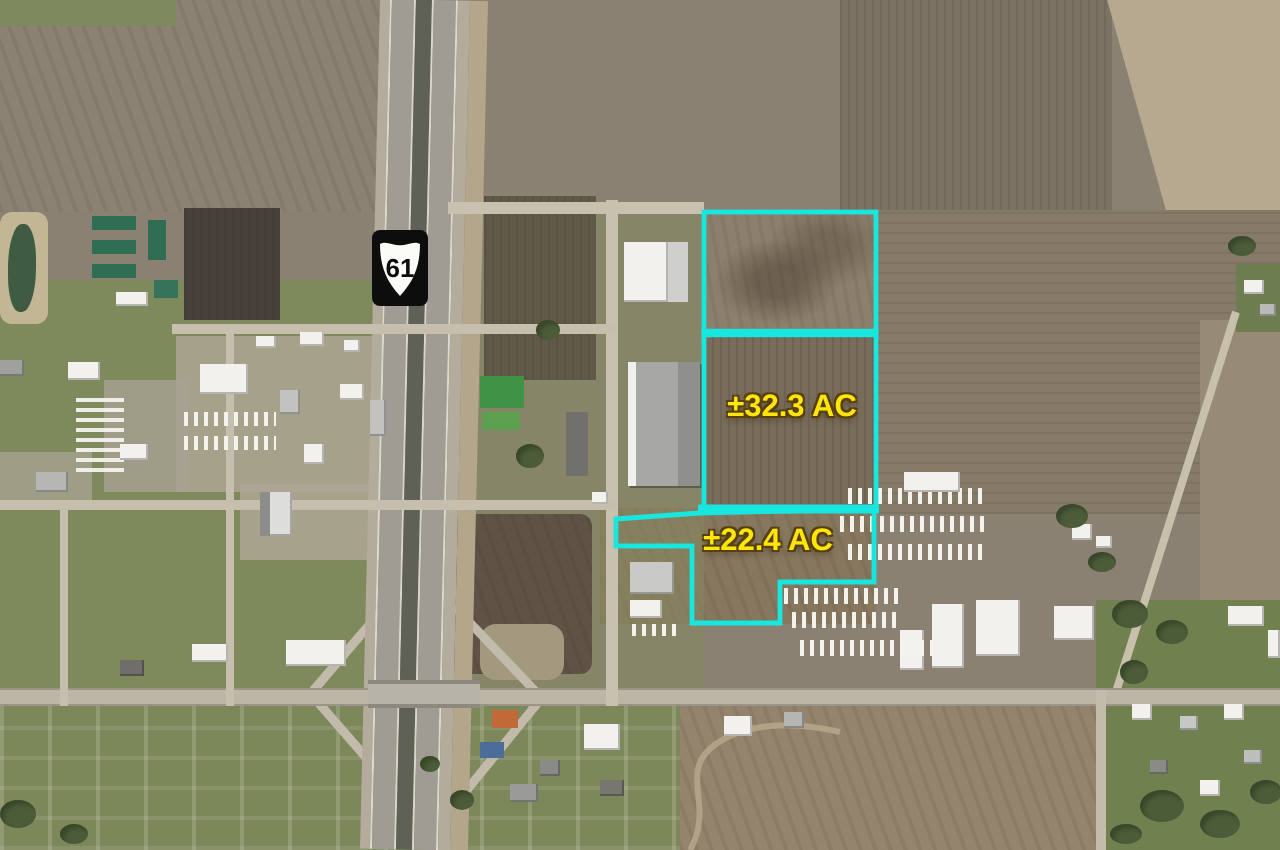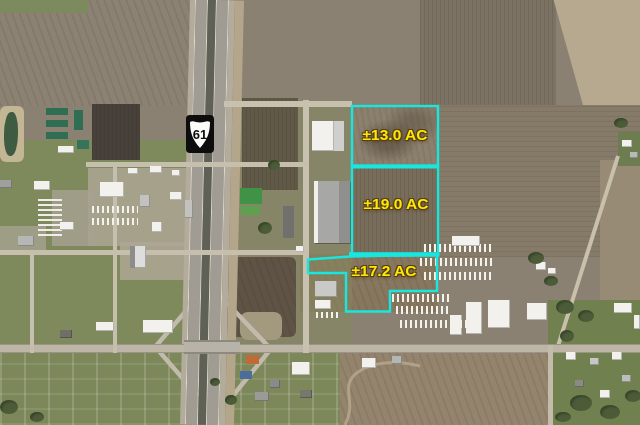--- a/index.html
+++ b/index.html
@@ -182,23 +182,22 @@
   </div>
 
   <svg width="640" height="425" viewBox="0 0 640 425">
     <rect class="pline" x="352" y="106" width="86" height="60" stroke-width="2.4"></rect>
     <rect class="pline" x="352" y="166" width="86" height="88" stroke-width="2.4"></rect>
     <polygon class="pline" stroke-width="2.4" points="308,259.5 350,256.5 437,254.5 437,291 390,291 390,311.5 346,311.5 346,273 308,273"></polygon>
     <line class="pline" x1="351" y1="166.5" x2="439" y2="166.5" stroke-width="4.2"></line>
     <line class="pline" x1="349" y1="254.5" x2="439.5" y2="254.5" stroke-width="4.4"></line>
   </svg>
 
-  <span class="lbl" style="left:395px;top:135px;font-size:15.5px;">±13.0 AC</span>
-  <span class="lbl" style="left:396px;top:204px;font-size:15.5px;">±19.0 AC</span>
-  <span class="lbl" style="left:384px;top:271px;font-size:15.5px;">±17.2 AC</span>
+  <span class="lbl" style="left:396px;top:204px;font-size:15.5px;">±32.3 AC</span>
+  <span class="lbl" style="left:384px;top:271px;font-size:15.5px;">±22.4 AC</span>
 
   <div style="left:186px;top:115px;width:28px;height:38px;">
     <svg width="28" height="38" viewBox="0 0 28 38">
       <rect x="0" y="0" width="28" height="38" rx="4" fill="#0d0d0d"></rect>
       <path d="M4,7 C7,5.2 10,7.6 14,7.6 C18,7.6 21,5.2 24,7 C24,16 22,24.5 14,33 C6,24.5 4,16 4,7 Z" fill="#fbfbf8"></path>
       <text x="14" y="23.5" text-anchor="middle" font-family="Liberation Sans, sans-serif" font-size="13" font-weight="bold" fill="#0d0d0d">61</text>
     </svg>
   </div>
 
 </div>

